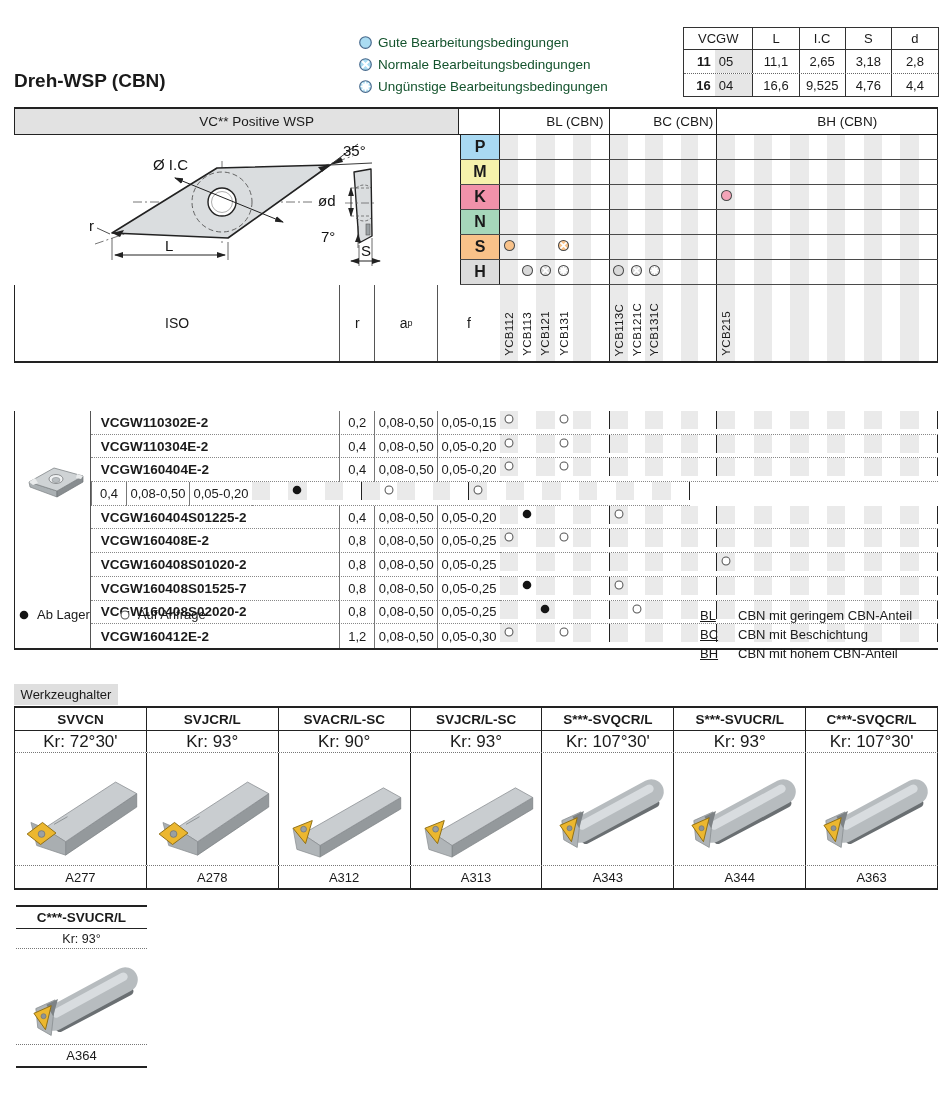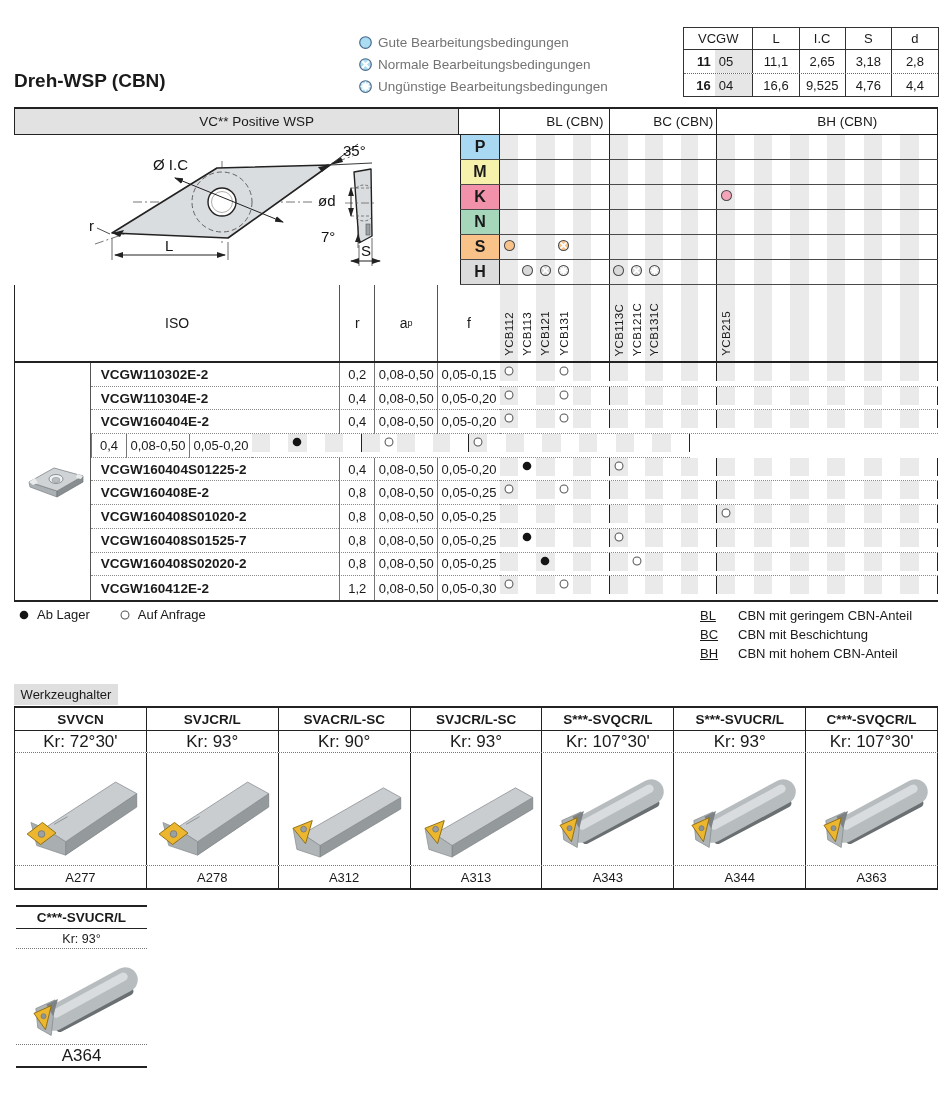--- a/index.html
+++ b/index.html
@@ -3,21 +3,21 @@
 <meta charset="utf-8">
 <style>
   html,body{margin:0;padding:0;background:#fff;}
   body{width:941px;height:1096px;position:relative;font-family:"Liberation Sans",sans-serif;color:#1a1a1a;overflow:hidden;}
   *{box-sizing:border-box;}
   .abs{position:absolute;}
   .page-title{font-size:19px;font-weight:bold;}
   
   .legend-row{display:flex;align-items:center;height:22px;}
   .legend-row .sym{width:20px;display:flex;align-items:center;}
-  .legend-row .lbl{font-size:13.5px;color:#737373;text-align:right;}
+  .legend-row .lbl{font-size:13.5px;color:#14532d;text-align:right;}
   
   .dim-table{border:1.3px solid #333;width:256px;font-size:13px;}
   .dim-row{display:flex;height:23px;}
   .dim-row.hdr{height:22px;border-bottom:1px solid #333;}
   .dim-row.dot{border-top:1px dotted #666;}
   .dim-cell{border-right:1px solid #333;display:flex;align-items:center;justify-content:center;}
   .dim-cell:last-child{border-right:none;}
   .dim-c0{width:70px;}.dim-cn{width:46.5px;}
   .dim-size{display:flex;width:100%;height:100%;align-items:stretch;}
   .dim-size .s1{width:45%;display:flex;align-items:center;justify-content:flex-end;font-weight:bold;padding-right:4px;}
@@ -37,21 +37,21 @@
   .grid-cell{flex:1;display:flex;align-items:center;justify-content:center;}
   .grid-cell.striped{background:#eaeaea;}
   .grid-cell.lblcell{align-items:flex-end;justify-content:center;padding-bottom:5px;}
   .vlabel{writing-mode:vertical-rl;transform:rotate(180deg);font-size:11.5px;color:#1a1a1a;letter-spacing:0.3px;}
   #iso-hdr{display:flex;height:78px;border-bottom:2px solid #222;border-left:1px solid #222;margin-top:150px;}
   #iso-hdr .c{display:flex;align-items:center;justify-content:center;font-size:14px;}
   .c-iso{width:325px;}
   .c-r{width:35px;border-left:1px solid #555;}
   .c-ap{width:63px;border-left:1px solid #555;}
   .c-f{width:63px;border-left:1px solid #555;}
-  #data-rows{border-bottom:2px solid #222;}
+  #data-rows{border-bottom:2px solid #222;margin-top:48px;}
   .d-row{display:flex;height:23.7px;border-left:1px solid #222;}
   .d-pic{width:76px;border-right:1px solid #555;}
   .d-iso{width:249px;display:flex;align-items:center;padding-left:10px;font-weight:bold;font-size:13.5px;}
   .d-r{width:35px;}.d-ap{width:63px;}.d-f{width:63px;}
   .d-val{display:flex;align-items:center;justify-content:center;font-size:13px;border-left:1px solid #777;}
   .d-row .rb{border-bottom:1px dotted #888;}
   .d-row:last-child .rb{border-bottom:none;}
   
   .avail{display:flex;align-items:center;gap:7px;font-size:13px;}
   .abbr-row{display:flex;font-size:13px;height:19px;align-items:center;}
@@ -67,21 +67,21 @@
   .h-art{height:22px;font-size:13px;}
   .row-name{border-bottom:1px solid #222;}
   .row-kr{border-bottom:1px dotted #777;}
   .row-img{border-bottom:1px dotted #777;}
   .row-art{border-bottom:2px solid #222;}
   
   #extra-holder{left:16px;top:905px;width:131px;border-top:2px solid #222;}
   #extra-holder .e-name{height:22px;border-bottom:1px solid #222;display:flex;align-items:center;justify-content:center;font-weight:bold;font-size:13.5px;}
   #extra-holder .e-kr{height:20px;border-bottom:1px dotted #777;display:flex;align-items:center;justify-content:center;font-size:12.5px;}
   #extra-holder .e-img{height:96px;border-bottom:1px dotted #777;display:flex;align-items:center;justify-content:center;}
-  #extra-holder .e-art{height:23px;border-bottom:2px solid #222;display:flex;align-items:center;justify-content:center;font-size:17px;}
+  #extra-holder .e-art{height:23px;border-bottom:2px solid #222;display:flex;align-items:center;justify-content:center;font-size:13px;}
   text{font-family:"Liberation Sans",sans-serif;}
 </style>
 </head>
 <body>
 
 <div class="abs page-title" style="left:14px;top:70px;">Dreh-WSP (CBN)</div>
 
 <div class="abs" style="left:358px;top:31px;" id="top-legend">
     <div class="legend-row">
       <span class="sym">

